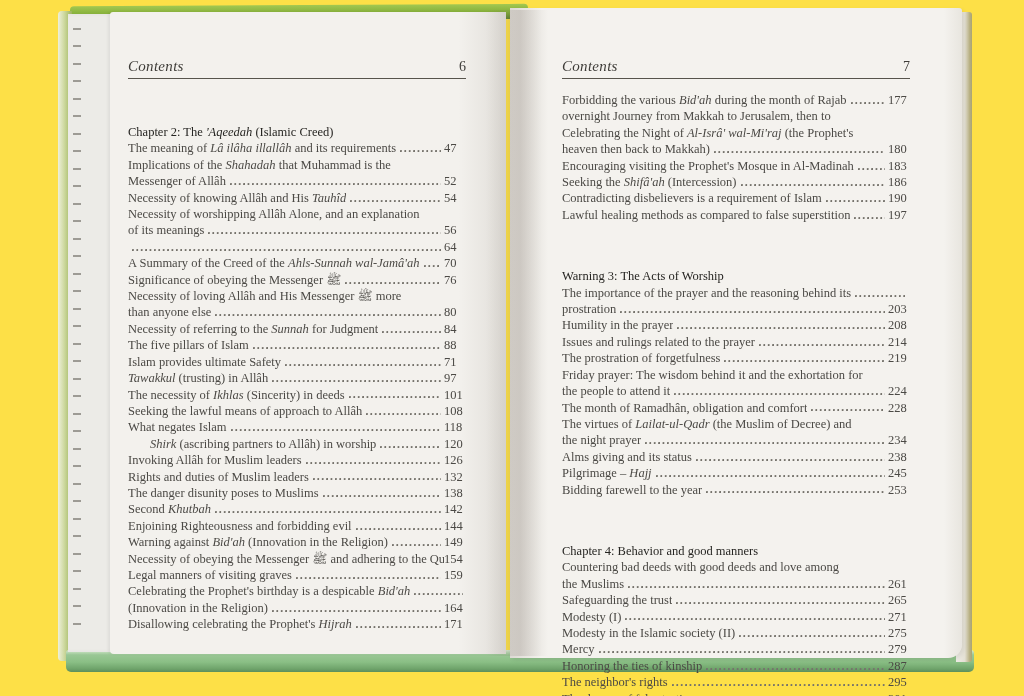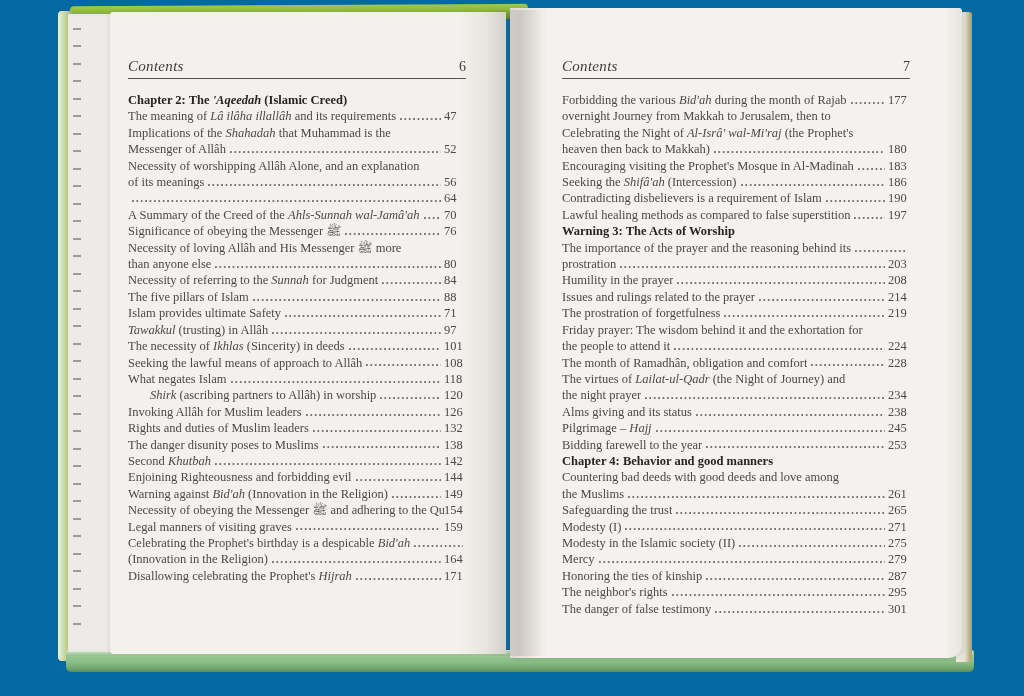--- a/index.html
+++ b/index.html
@@ -1,16 +1,16 @@
 <!DOCTYPE html>
 <html><head>
 <meta charset="utf-8">
 <style>
   html,body{margin:0;padding:0;background:#ffffff;width:1024px;height:696px;overflow:hidden;}
-  .scene{position:relative;width:1024px;height:696px;background:#0369a1;font-family:"Liberation Serif","DejaVu Serif",serif;}
+  .scene{position:relative;width:1024px;height:696px;background:#fde047;font-family:"Liberation Serif","DejaVu Serif",serif;}
   .book{position:absolute;left:58px;top:4px;width:926px;height:668px;}
   
   .cover-top{position:absolute;left:12px;top:1px;width:458px;height:15px;border-radius:4px 4px 0 0;
     background:linear-gradient(to bottom,#a3c851 0%,#85af3a 55%,#5f8230 100%);transform:rotate(-.3deg);}
   .cover-left{position:absolute;left:0;top:7px;width:14px;height:650px;border-radius:4px 0 0 4px;
     background:linear-gradient(to right,#eef0da 0%,#cdd89f 45%,#b2c478 75%,#9cb25c 100%);}
   .cover-bottom{position:absolute;left:8px;top:646px;width:908px;height:22px;border-radius:3px 3px 5px 5px;
     background:linear-gradient(to bottom,#d7ead0 0%,#9ac795 22%,#8abf85 55%,#6fa46b 85%,#5d8f5c 100%);}
   .page-stack-left{position:absolute;left:10px;top:10px;width:48px;height:638px;background:#ecebe7;
     box-shadow:inset -3px 0 4px rgba(0,0,0,.05);}
@@ -29,21 +29,21 @@
   .gutter{position:absolute;left:428px;top:6px;width:62px;height:646px;z-index:3;pointer-events:none;
     background:linear-gradient(to right,rgba(110,100,88,0) 0%,rgba(110,100,88,.14) 42%,rgba(110,100,88,.20) 55%,rgba(110,100,88,0) 100%);}
   
   .page-header{display:flex;align-items:baseline;justify-content:space-between;
     border-bottom:1.2px solid #57544c;padding-bottom:3px;margin-bottom:13px;}
   .contents-label{font-style:italic;font-size:15px;color:#3e3c38;letter-spacing:.3px;}
   .folio{font-size:14px;color:#3e3c38;}
   
   .toc{font-size:12.5px;line-height:16.4px;color:#4b4945;}
   .toc-row{display:flex;align-items:flex-end;white-space:nowrap;}
-  .toc-row.bold{font-weight:bold;color:#262522;}
+  .toc-row.bold{font-weight:normal;color:#262522;margin-top:45px;}
   .toc-row.indent .toc-title{padding-left:22px;}
   .toc-title{min-width:0;overflow:hidden;}
   .it{font-style:italic;}
   .leader{flex:1 1 auto;height:3px;margin:0 3px 3.5px 4px;
     background-image:radial-gradient(circle at 1px 1.2px,#75726b .85px,rgba(0,0,0,0) 1.15px);
     background-size:4.4px 3px;background-repeat:repeat-x;background-position:left bottom;}
   .spacer{flex:1 1 auto;}
   .pnum{text-align:left;min-width:22px;flex:0 0 auto;}
 </style>
 </head>
@@ -75,20 +75,25 @@
           </div>
           <div class="toc-row">
             <span class="toc-title"><span>Implications of the </span><span class="it">Shahadah</span><span> that Muhammad is the</span></span>
           </div>
           <div class="toc-row">
             <span class="toc-title"><span>Messenger of Allâh </span></span>
             <span class="leader"></span>
             <span class="pnum">52</span>
           </div>
           <div class="toc-row">
+            <span class="toc-title"><span>Necessity of knowing Allâh and His </span><span class="it">Tauhîd</span></span>
+            <span class="leader"></span>
+            <span class="pnum">54</span>
+          </div>
+          <div class="toc-row">
             <span class="toc-title"><span>Necessity of worshipping Allâh Alone, and an explanation</span></span>
           </div>
           <div class="toc-row">
             <span class="toc-title"><span>of its meanings</span></span>
             <span class="leader"></span>
             <span class="pnum">56</span>
           </div>
           <div class="toc-row">
             <span class="leader"></span>
             <span class="pnum">64</span>
@@ -284,21 +289,21 @@
             <span class="toc-title"><span>the people to attend it</span></span>
             <span class="leader"></span>
             <span class="pnum">224</span>
           </div>
           <div class="toc-row">
             <span class="toc-title"><span>The month of Ramadhân, obligation and comfort</span></span>
             <span class="leader"></span>
             <span class="pnum">228</span>
           </div>
           <div class="toc-row">
-            <span class="toc-title"><span>The virtues of </span><span class="it">Lailat-ul-Qadr</span><span> (the Night of Journey) and</span></span>
+            <span class="toc-title"><span>The virtues of </span><span class="it">Lailat-ul-Qadr</span><span> (the Muslim of Decree) and</span></span>
           </div>
           <div class="toc-row">
             <span class="toc-title"><span>the night prayer</span></span>
             <span class="leader"></span>
             <span class="pnum">234</span>
           </div>
           <div class="toc-row">
             <span class="toc-title"><span>Alms giving and its status</span></span>
             <span class="leader"></span>
             <span class="pnum">238</span>

